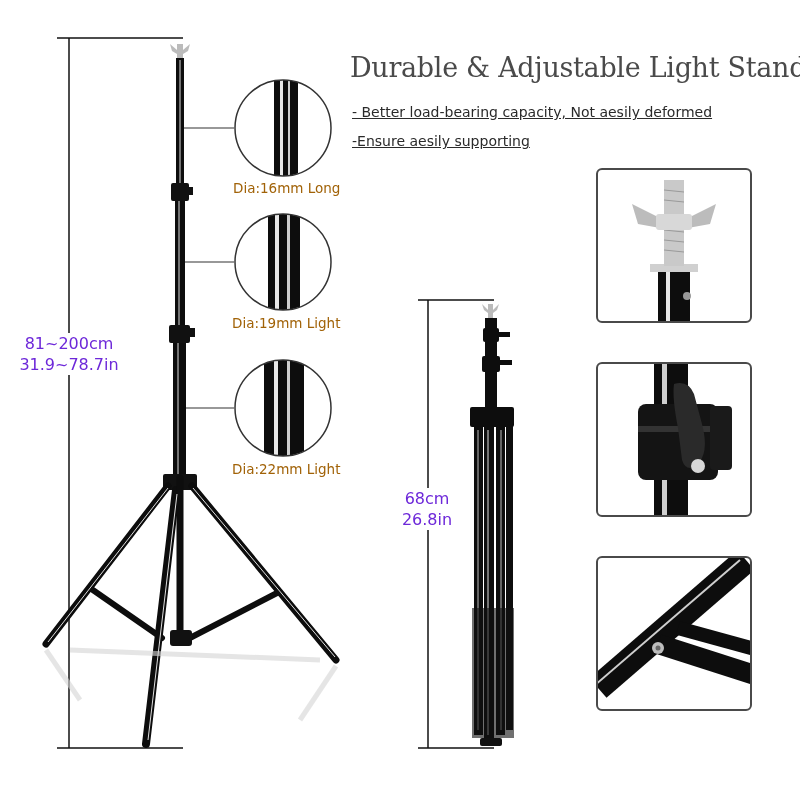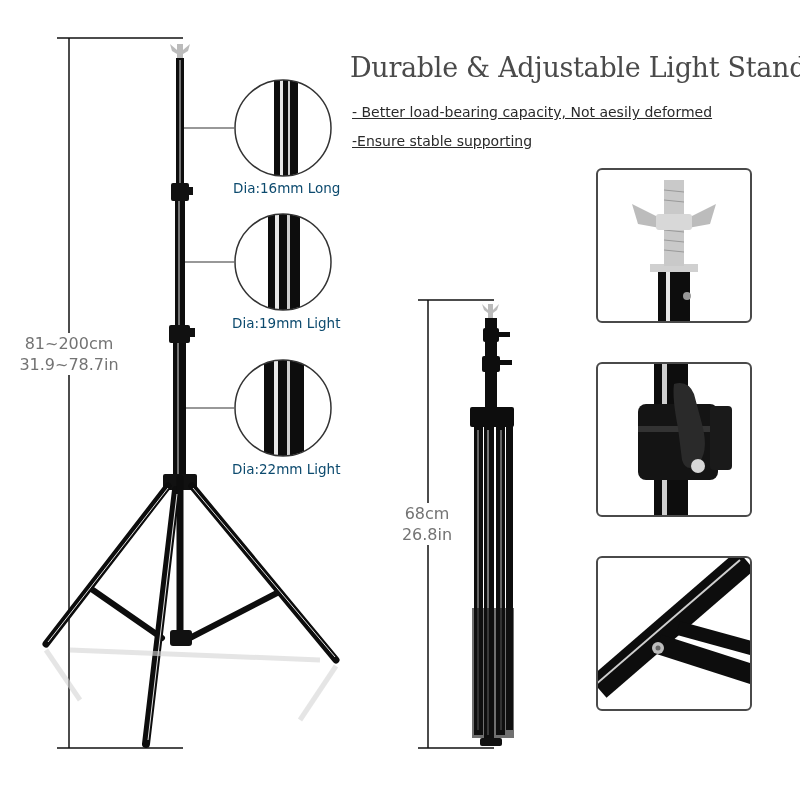--- a/index.html
+++ b/index.html
@@ -2,39 +2,39 @@
 <html><head>
 <meta charset="utf-8">
 <style>
   html, body { margin: 0; padding: 0; background: #ffffff; }
   body { width: 800px; height: 800px; position: relative; overflow: hidden; font-family: "DejaVu Sans", sans-serif; }
   .abs { position: absolute; }
   .title { left: 350px; top: 52px; font-family: "DejaVu Serif", serif; font-size: 27px; color: #4a4a4a; white-space: nowrap; letter-spacing: -0.3px; }
   .bullet { left: 352px; font-size: 14px; color: #2a2a2a; white-space: nowrap; text-decoration: underline; }
   .b1 { top: 104px; }
   .b2 { top: 133px; }
-  .dimtext { font-size: 16px; color: #737373; text-align: center; line-height: 21px; background: #fff; }
+  .dimtext { font-size: 16px; color: #6d28d9; text-align: center; line-height: 21px; background: #fff; }
   .dim-tall { left: 14px; top: 333px; width: 110px; }
-  .dim-short { left: 388px; top: 503px; width: 78px; }
-  .caption { font-size: 13.5px; color: #0c4a6e; white-space: nowrap; }
+  .dim-short { left: 388px; top: 488px; width: 78px; }
+  .caption { font-size: 13.5px; color: #a16207; white-space: nowrap; }
   .c1 { left: 233px; top: 180px; }
   .c2 { left: 232px; top: 315px; }
   .c3 { left: 232px; top: 461px; }
   .panel { border: 2px solid #4a4a4a; border-radius: 6px; background: #fff; overflow: hidden; }
   .p1 { left: 596px; top: 168px; width: 152px; height: 151px; }
   .p2 { left: 596px; top: 362px; width: 152px; height: 151px; }
   .p3 { left: 596px; top: 556px; width: 152px; height: 151px; }
   svg { display: block; }
 </style>
 </head>
 <body>
 
 <div class="abs title">Durable &amp; Adjustable Light Stand</div>
 <div class="abs bullet b1">- Better load-bearing capacity, Not aesily deformed</div>
-<div class="abs bullet b2">-Ensure stable supporting</div>
+<div class="abs bullet b2">-Ensure aesily supporting</div>
 
 <svg class="abs" style="left:0;top:0" width="380" height="800">
 
   <g stroke="#111" stroke-width="1.5">
     <line x1="57" y1="38" x2="183" y2="38"></line>
     <line x1="69" y1="38" x2="69" y2="748"></line>
     <line x1="57" y1="748" x2="183" y2="748"></line>
   </g>
 
   <g fill="#bbb">

